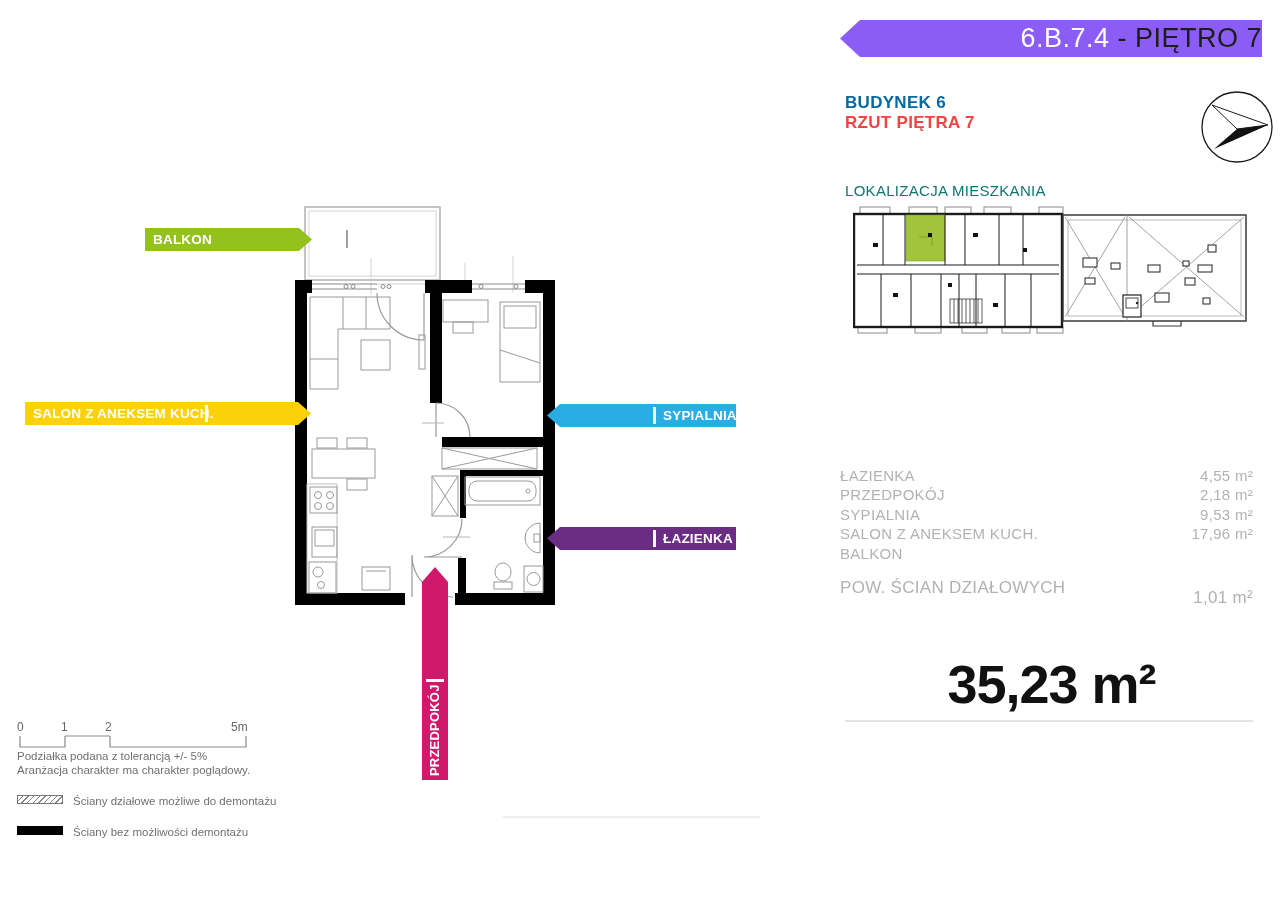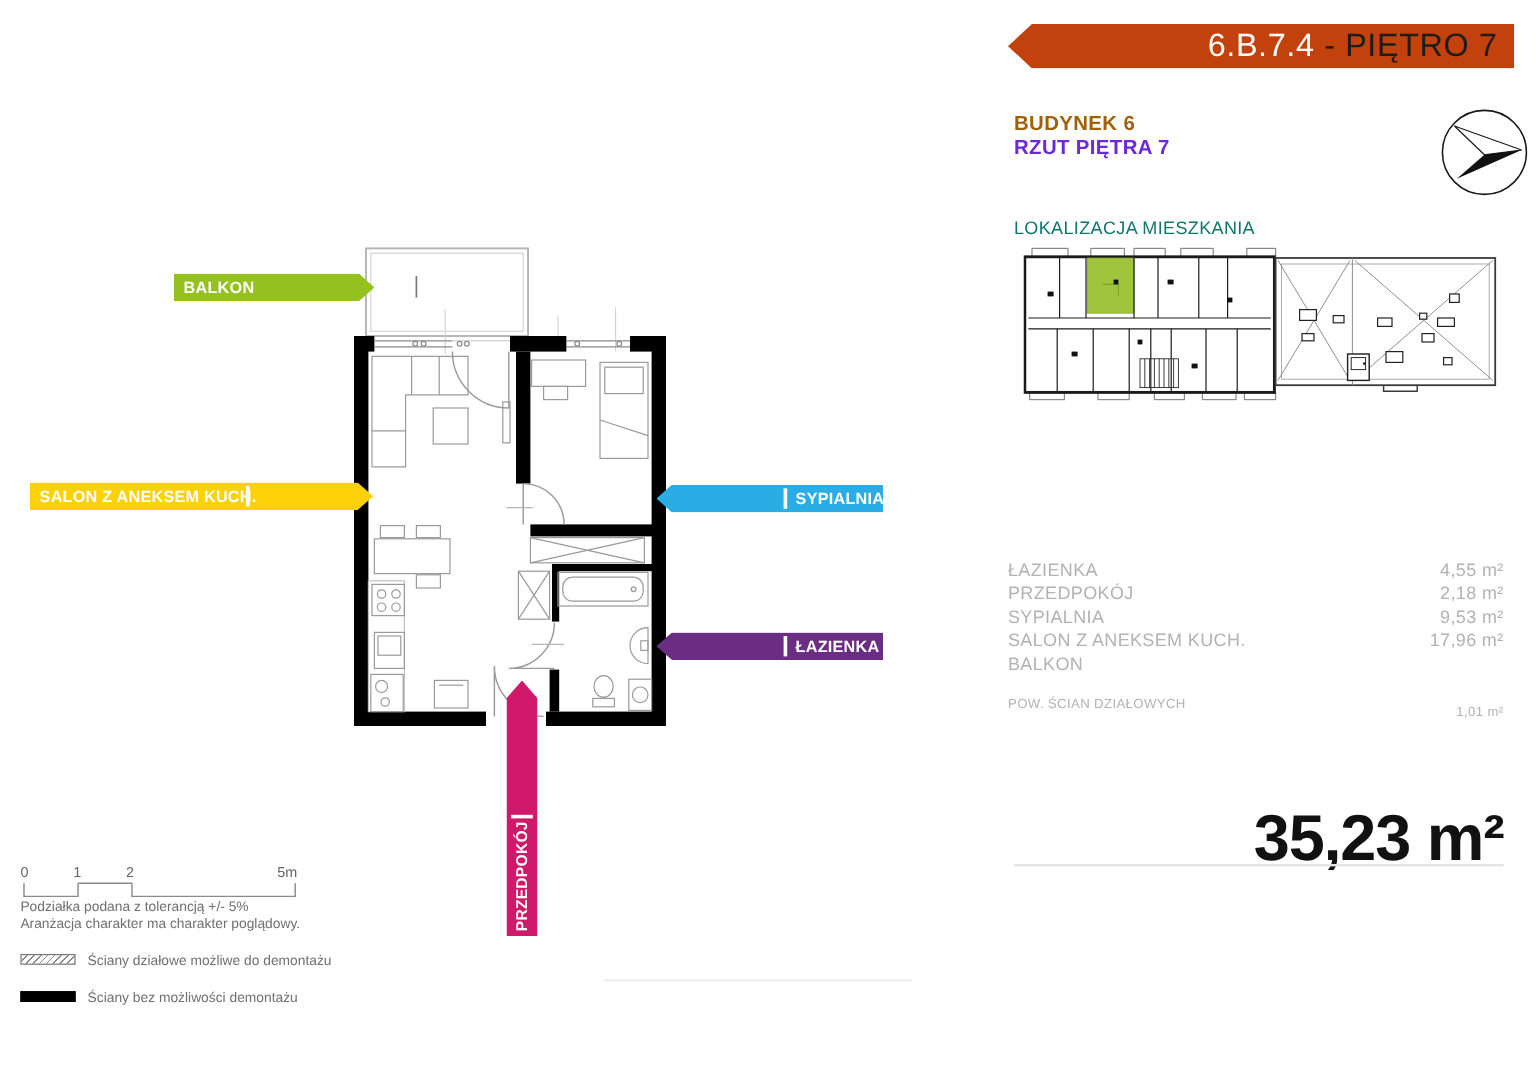--- a/index.html
+++ b/index.html
@@ -2,29 +2,29 @@
 <html><head>
 <meta charset="utf-8">
 <style>
   * { margin:0; padding:0; box-sizing:border-box; }
   html,body { background:#ffffff; }
   body { font-family:"Liberation Sans", sans-serif; }
   .page { position:relative; width:1280px; height:905px; background:#fff; overflow:hidden; }
 
   
   .banner { position:absolute; left:840px; top:20px; width:422px; height:37px;
-    background:#c2410c; clip-path:polygon(20px 0, 100% 0, 100% 100%, 20px 100%, 0 50%);
-    text-align:right; line-height:37px; font-size:27px; letter-spacing:.5px; padding-right:14px; }
+    background:#8b5cf6; clip-path:polygon(20px 0, 100% 0, 100% 100%, 20px 100%, 0 50%);
+    text-align:right; line-height:37px; font-size:27px; letter-spacing:.5px; }
   .banner .code { color:#ffffff; }
   .banner .floor { color:#1d1d1b; }
 
   
   .hdr { position:absolute; left:845px; top:93px; }
-  .hdr .b1 { color:#a16207; font-weight:bold; font-size:17px; line-height:20px; letter-spacing:.3px; }
-  .hdr .b2 { color:#6d28d9; font-weight:bold; font-size:17px; line-height:20px; letter-spacing:.3px; }
+  .hdr .b1 { color:#0369a1; font-weight:bold; font-size:17px; line-height:20px; letter-spacing:.3px; }
+  .hdr .b2 { color:#ef4444; font-weight:bold; font-size:17px; line-height:20px; letter-spacing:.3px; }
   .hdr .b3 { color:#0f766e; font-size:15px; line-height:19px; letter-spacing:.3px;margin-top:48px; }
 
   .compass { position:absolute; left:1198px; top:88px; }
 
   
   .miniplan { position:absolute; left:853px; top:203px; }
 
   
   .floorplan { position:absolute; left:290px; top:200px; }
 
@@ -48,25 +48,25 @@
   .bar-vert .sep-h { position:absolute; top:112px; left:4px; right:4px; height:3px; background:#fff; }
   .bar-vert .vtext { position:absolute; top:117px; bottom:4px; left:0; right:0;
     color:#fff; font-weight:bold; font-size:13px; letter-spacing:.2px;
     writing-mode:vertical-rl; transform:rotate(180deg); text-align:center; line-height:26px; }
 
   
   .areas { position:absolute; left:840px; top:466px; width:413px; color:#b2b2b2;
     font-size:15px; letter-spacing:.3px; }
   .arow { display:flex; justify-content:space-between; height:19.4px; line-height:19.4px; }
   .pblock { position:absolute; left:840px; top:578px; width:413px; color:#b2b2b2;
-    font-size:11px; letter-spacing:.3px; }
+    font-size:17px; letter-spacing:.3px; }
   .pblock .plines { line-height:19.5px; }
   .pblock .pval { position:absolute; right:0; top:10px;margin-left:35px; }
 
-  .total { position:absolute; left:850px; top:670px; width:403px; text-align:right;
+  .total { position:absolute; left:850px; top:655px; width:403px; text-align:center;
     font-size:54px; font-weight:bold; color:#111; letter-spacing:-1px; line-height:58px; }
   .rule1 { position:absolute; left:845px; top:720px; width:408px; height:2px; background:#e4e4e4; }
   .rule2 { position:absolute; left:503px; top:816px; width:257px; height:2px; background:#efefef; }
 
   
   .scale-num { position:absolute; top:720px; font-size:12px; color:#666; }
   .scalebar { position:absolute; left:10px; top:730px; }
   .legend { position:absolute; left:17px; top:750px; font-size:11.5px; color:#707070; line-height:13px; }
   .legend .note { margin-bottom:1px; }
   .leg-row { display:flex; margin-top:18px; }

